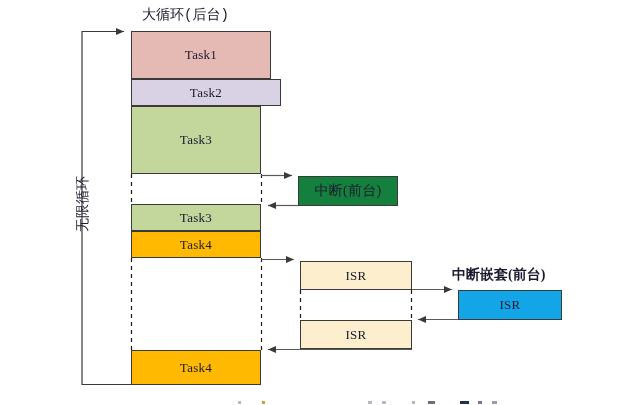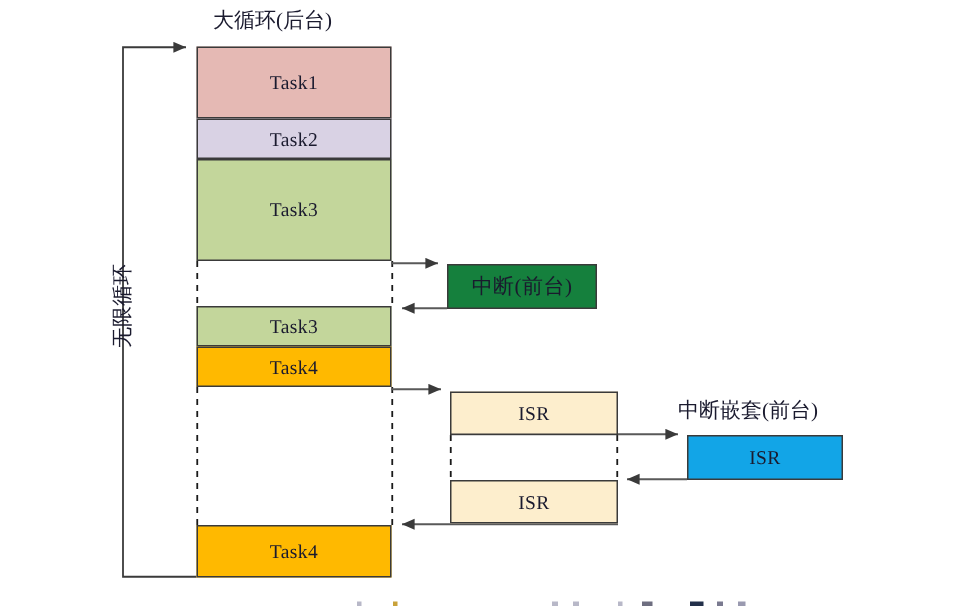--- a/index.html
+++ b/index.html
@@ -112,31 +112,31 @@
       <rect x="382" y="401" width="4" height="3" fill="#b8b8c8"></rect>
       <rect x="412" y="401" width="3" height="3" fill="#b8b8c8"></rect>
       <rect x="428" y="401" width="7" height="3" fill="#6e6e80"></rect>
       <rect x="460" y="401" width="9" height="3" fill="#23304a"></rect>
       <rect x="478" y="401" width="4" height="3" fill="#7a7a90"></rect>
       <rect x="492" y="401" width="5" height="3" fill="#9a9ab0"></rect>
     </g>
   </svg>
 
   <div class="boxlayer" id="block-layer">
-      <div class="box" style="left: 131px; top: 31px; width: 130px; height: 48px; background: rgb(229, 185, 180);">Task1</div>
-      <div class="box" style="left: 131px; top: 79px; width: 130px; height: 27px; background: rgb(217, 210, 228);">Task2</div>
+      <div class="box" style="left: 131px; top: 31px; width: 140px; height: 48px; background: rgb(229, 185, 180);">Task1</div>
+      <div class="box" style="left: 131px; top: 79px; width: 150px; height: 27px; background: rgb(217, 210, 228);">Task2</div>
       <div class="box" style="left: 131px; top: 106px; width: 130px; height: 68px; background: rgb(195, 214, 155);">Task3</div>
       <div class="box" style="left: 131px; top: 204px; width: 130px; height: 27px; background: rgb(195, 214, 155);">Task3</div>
       <div class="box" style="left: 131px; top: 231px; width: 130px; height: 27px; background: rgb(255, 185, 0);">Task4</div>
       <div class="box" style="left: 131px; top: 350px; width: 130px; height: 35px; background: rgb(255, 185, 0);">Task4</div>
       <div class="box" style="left: 298px; top: 176px; width: 100px; height: 30px; background: #15803d; font-size: 14px;">中断(前台)</div>
       <div class="box" style="left: 300px; top: 261px; width: 112px; height: 29px; background: rgb(253, 238, 205); font-size: 13px;">ISR</div>
       <div class="box" style="left: 300px; top: 320px; width: 112px; height: 29px; background: rgb(253, 238, 205); font-size: 13px;">ISR</div>
       <div class="box" style="left: 458px; top: 290px; width: 104px; height: 30px; background: rgb(18, 165, 231); font-size: 13px;">ISR</div>
     </div>
 
   <div class="boxlayer" id="label-layer">
-      <div class="lbl" style="left: 142px; top: 8px;">大循环(后台)</div>
-      <div class="lbl" style="left: 452px; top: 268px;">中断嵌套(前台)</div>
+      <div class="lbl" style="left: 142px; top: 8px; font-family: Liberation Mono, monospace;">大循环(后台)</div>
+      <div class="lbl" style="left: 452px; top: 268px; font-weight: bold;">中断嵌套(前台)</div>
       <div class="vlbl" style="left: 76px; top: 232px;">无限循环</div>
     </div>
 
 </div>
 
 </body></html>

